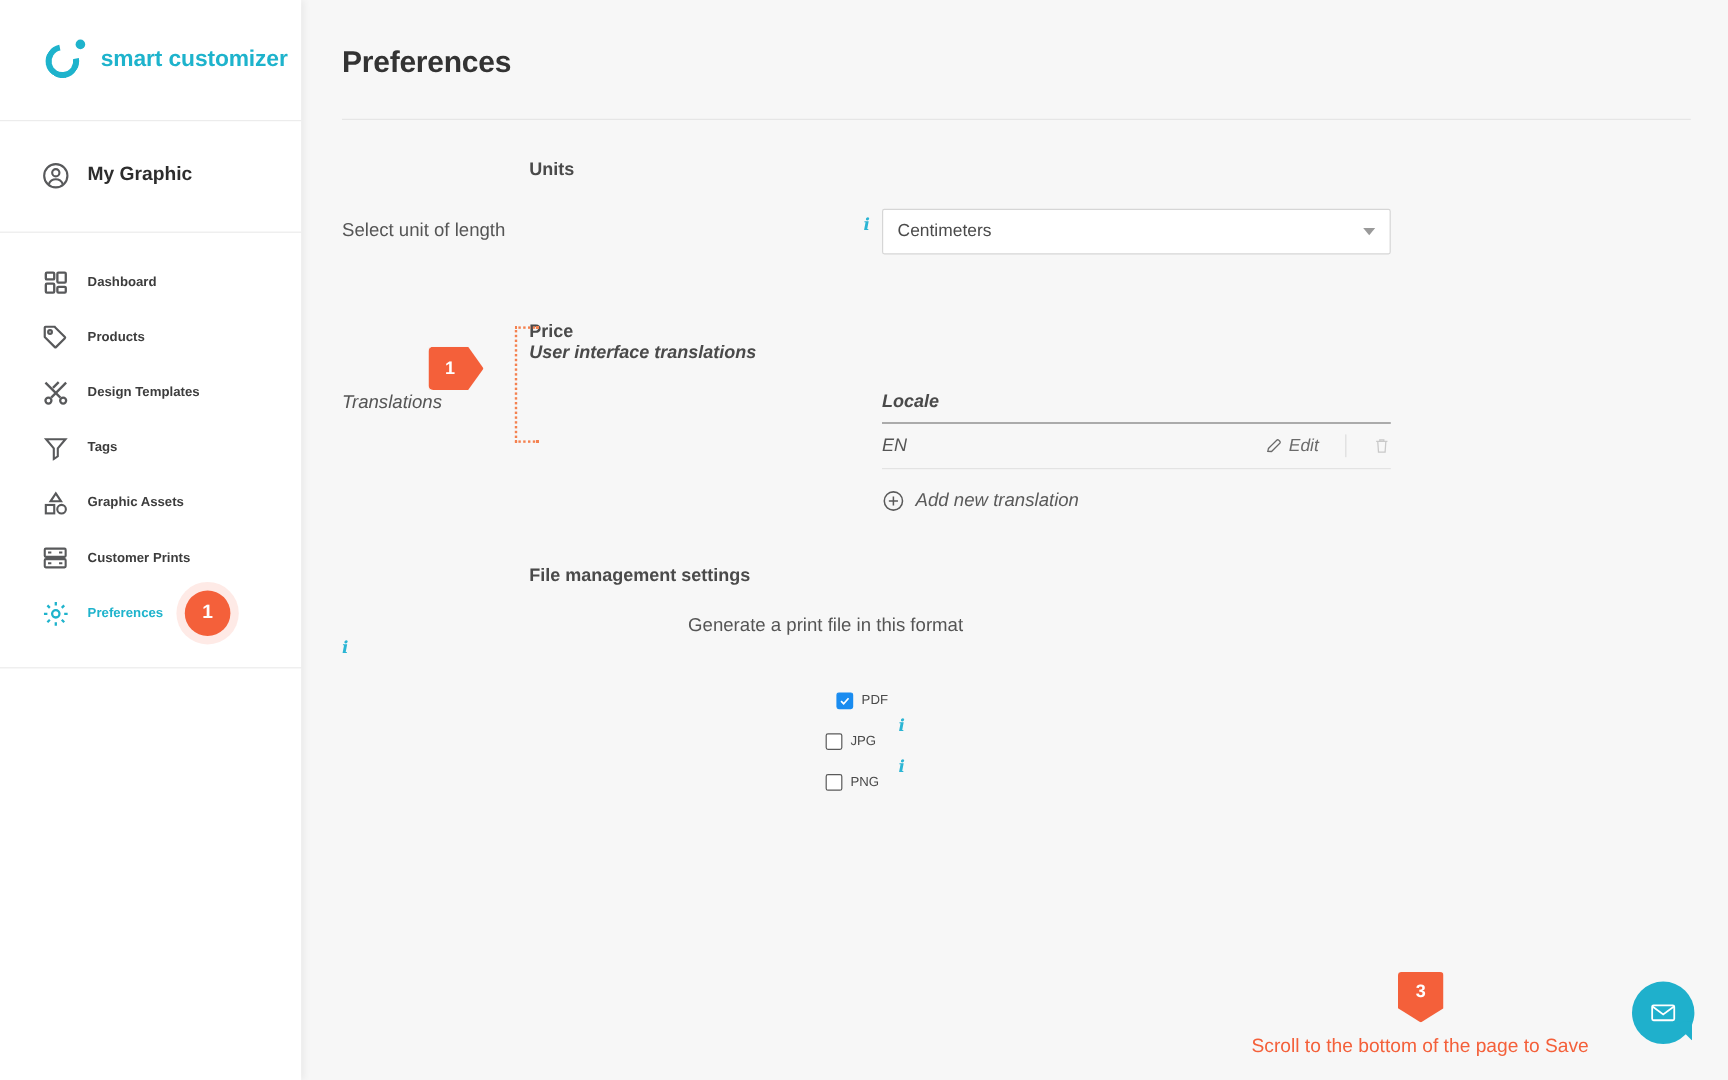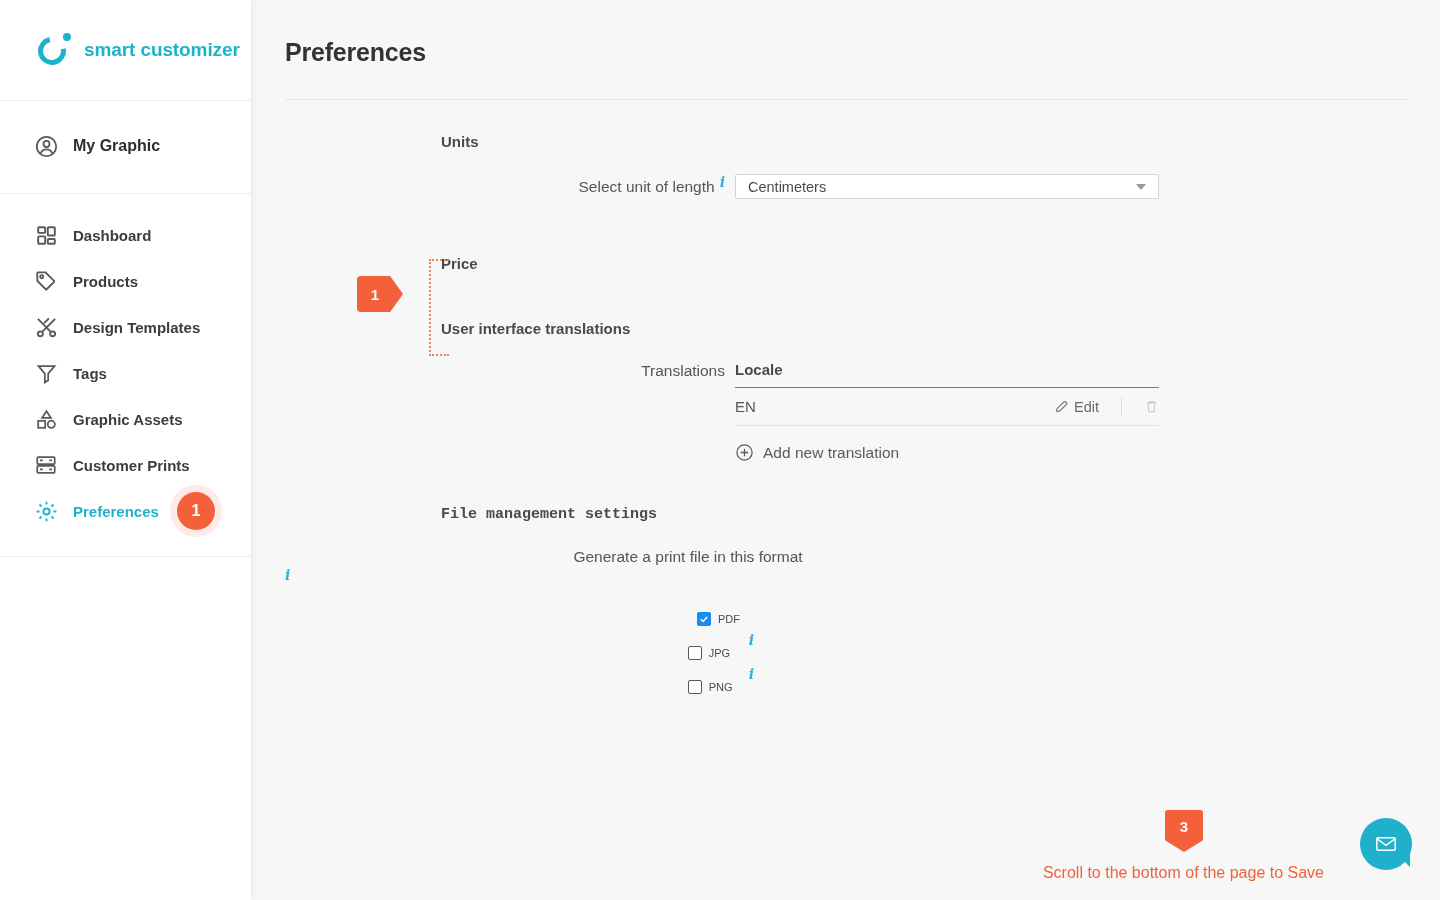--- a/index.html
+++ b/index.html
@@ -44,21 +44,21 @@
   .nav-item {
     display: flex; align-items: center; height: 46px;
     padding-left: 32px; cursor: pointer; position: relative;
   }
   .nav-icon {
     width: 28px; height: 28px; flex: 0 0 28px;
     display: flex; align-items: center; justify-content: center;
     color: #58595b;
   }
   .nav-label {
-    margin-left: 13px; font-size: 15px; color: #3c3c3c;
+    margin-left: 13px; font-size: 11px; color: #3c3c3c;
     font-weight: 600; white-space: nowrap;
   }
   .nav-item.active .nav-label { color: #1eb3cc; }
   .nav-item.active .nav-icon { color: #1eb3cc; }
   .nav-item.profile .nav-label { font-weight: bold; color: #2d2d2d; font-size: 16px; }
   .nav-item.help .nav-label { font-weight: normal; color: #3c3c3c; }
 
   
   .badge-circle {
     width: 38px; height: 38px; border-radius: 50%;
@@ -84,30 +84,30 @@
     font-size: 15px; font-weight: bold; color: #4a4a4a;
     margin-left: 156px; margin-top: 33px;
   }
 
   .field-row {
     display: flex; align-items: center; margin-top: 24px;
   }
   .field-label {
     width: 450px; text-align: right; padding-right: 10px;
     font-size: 15.5px; color: #555555; display: flex;
-    align-items: center; justify-content: flex-end; gap: 5px;
+    align-items: center; justify-content: space-between; gap: 5px;
   }
   .info-i {
     color: #2bb5d4; font-family: "DejaVu Serif", serif; font-style: italic;
     font-weight: bold; font-size: 14px; align-self: flex-start;
     margin-top: -4px; cursor: pointer;
   }
 
   .select-box {
-    width: 424px; height: 25px; background: #ffffff;
+    width: 424px; height: 38px; background: #ffffff;
     border: 1px solid #d6d6d6; border-radius: 2px;
     display: flex; align-items: center; justify-content: space-between;
     padding: 0 12px; font-size: 14.5px; color: #4a4a4a; cursor: pointer;
   }
   .caret {
     width: 0; height: 0; border-left: 5px solid transparent;
     border-right: 5px solid transparent; border-top: 6px solid #9a9a9a;
   }
   .text-input {
     width: 424px; height: 38px; background: #ffffff;
@@ -337,21 +337,21 @@
     </section>
 
     <section class="section" style="margin-top:56px;">
       <div class="dotted-bracket"></div>
       <div class="badge-right" style="left:72px; top:21px;">1</div>
 
       <div class="section-head" style="margin-top:0;">Price</div>
 
     </section>
 
-    <section class="section" style="margin-top:48px;">
+    <section class="section" style="font-style:italic;">
       <div class="section-head" style="margin-top:0;">User interface translations</div>
 
       <div class="field-row" style="margin-top:24px; align-items:flex-start;">
         <div class="field-label" style="padding-top:1px;">
           <span>Translations</span>
         </div>
         <div class="table-wrap">
           <div class="tbl-head">Locale</div>
 
           <div class="tbl-row">
@@ -377,21 +377,21 @@
               <circle cx="12" cy="12" r="9.6"></circle>
                 <path d="M12 7.2v9.6M7.2 12h9.6"></path>
             </svg>
             <span>Add new translation</span>
           </div>
         </div>
       </div>
     </section>
 
     <section class="section" style="margin-top:44px;">
-      <div class="section-head" style="margin-top:3px;font-family:Liberation Mono, monospace;">File management settings</div>
+      <div class="section-head" style="margin-top:3px;">File management settings</div>
 
       <div class="field-row" style="margin-top:25px; justify-content:flex-start;">
         <div class="field-label" style="width:816px;flex-direction:column;">
           <span>Generate a print file in this format</span>
           <span class="info-i">i</span>
         </div>
       </div>
 
       <div class="cb-list">
         <div class="cb-row">

